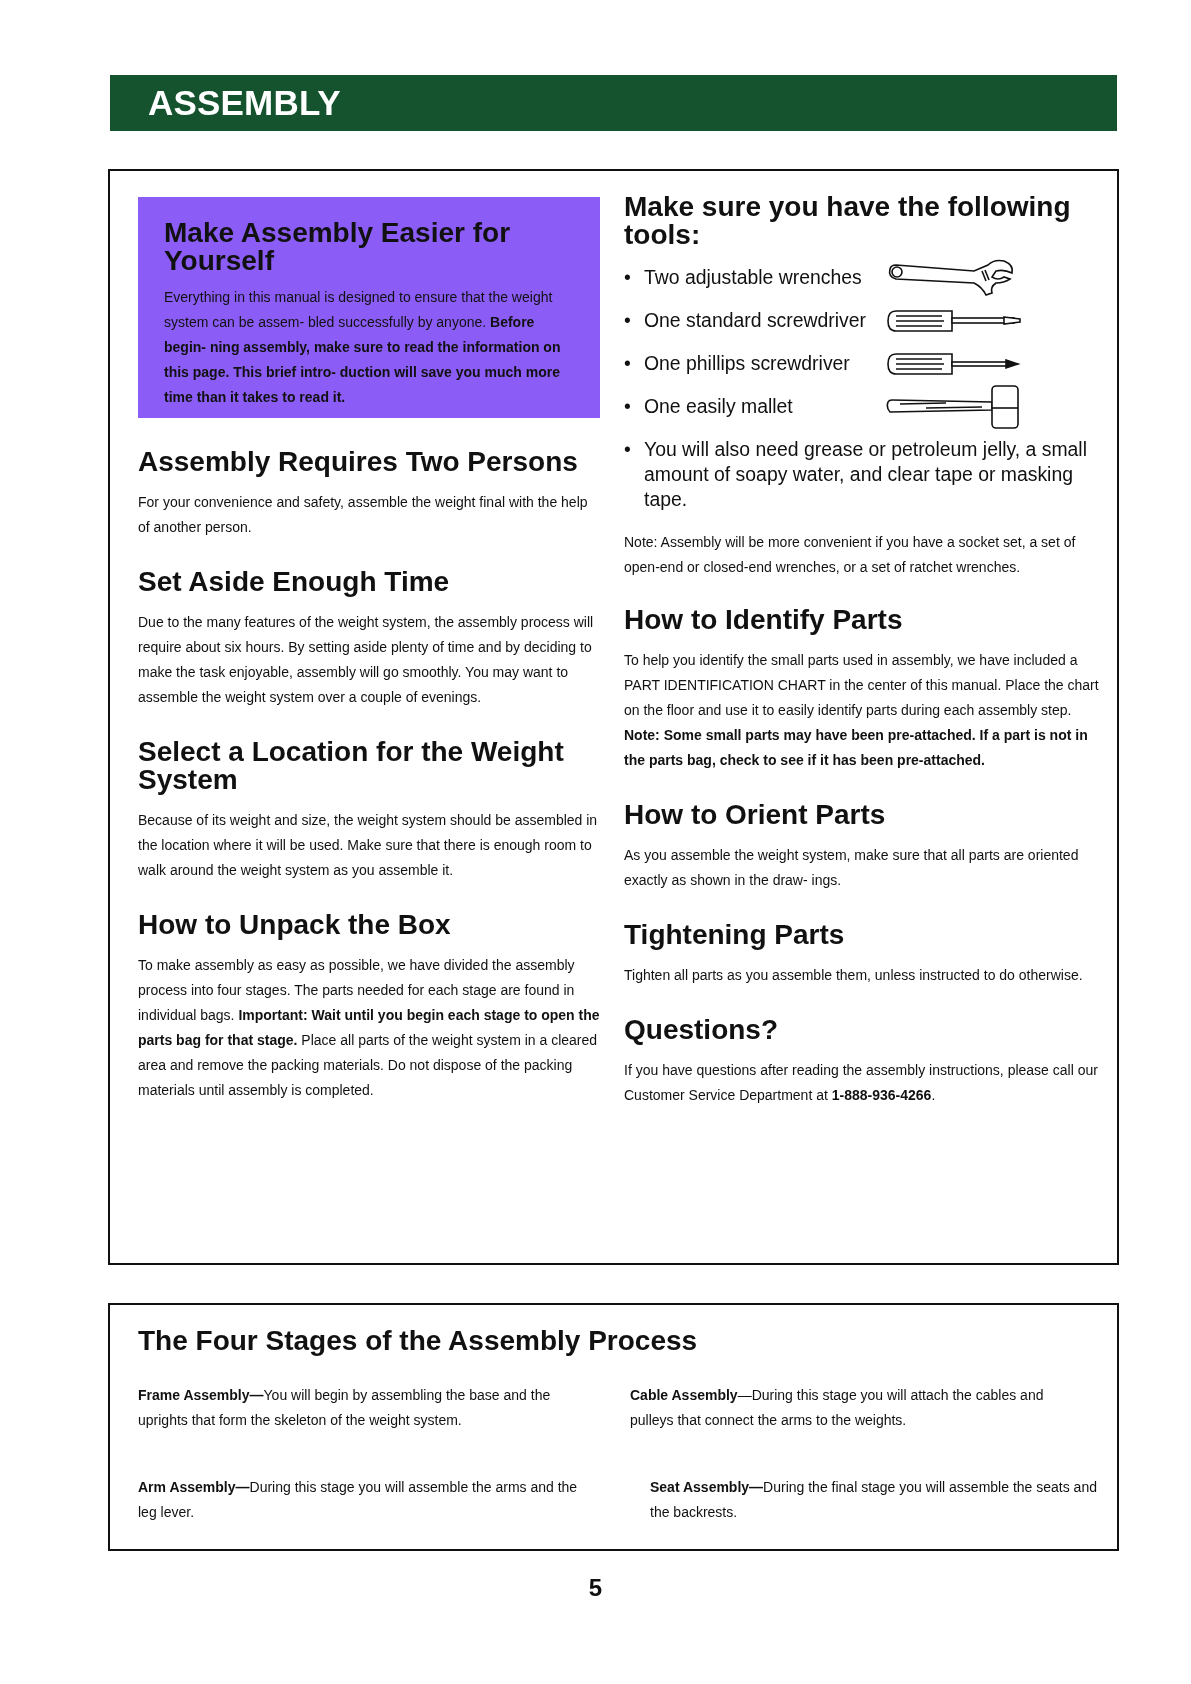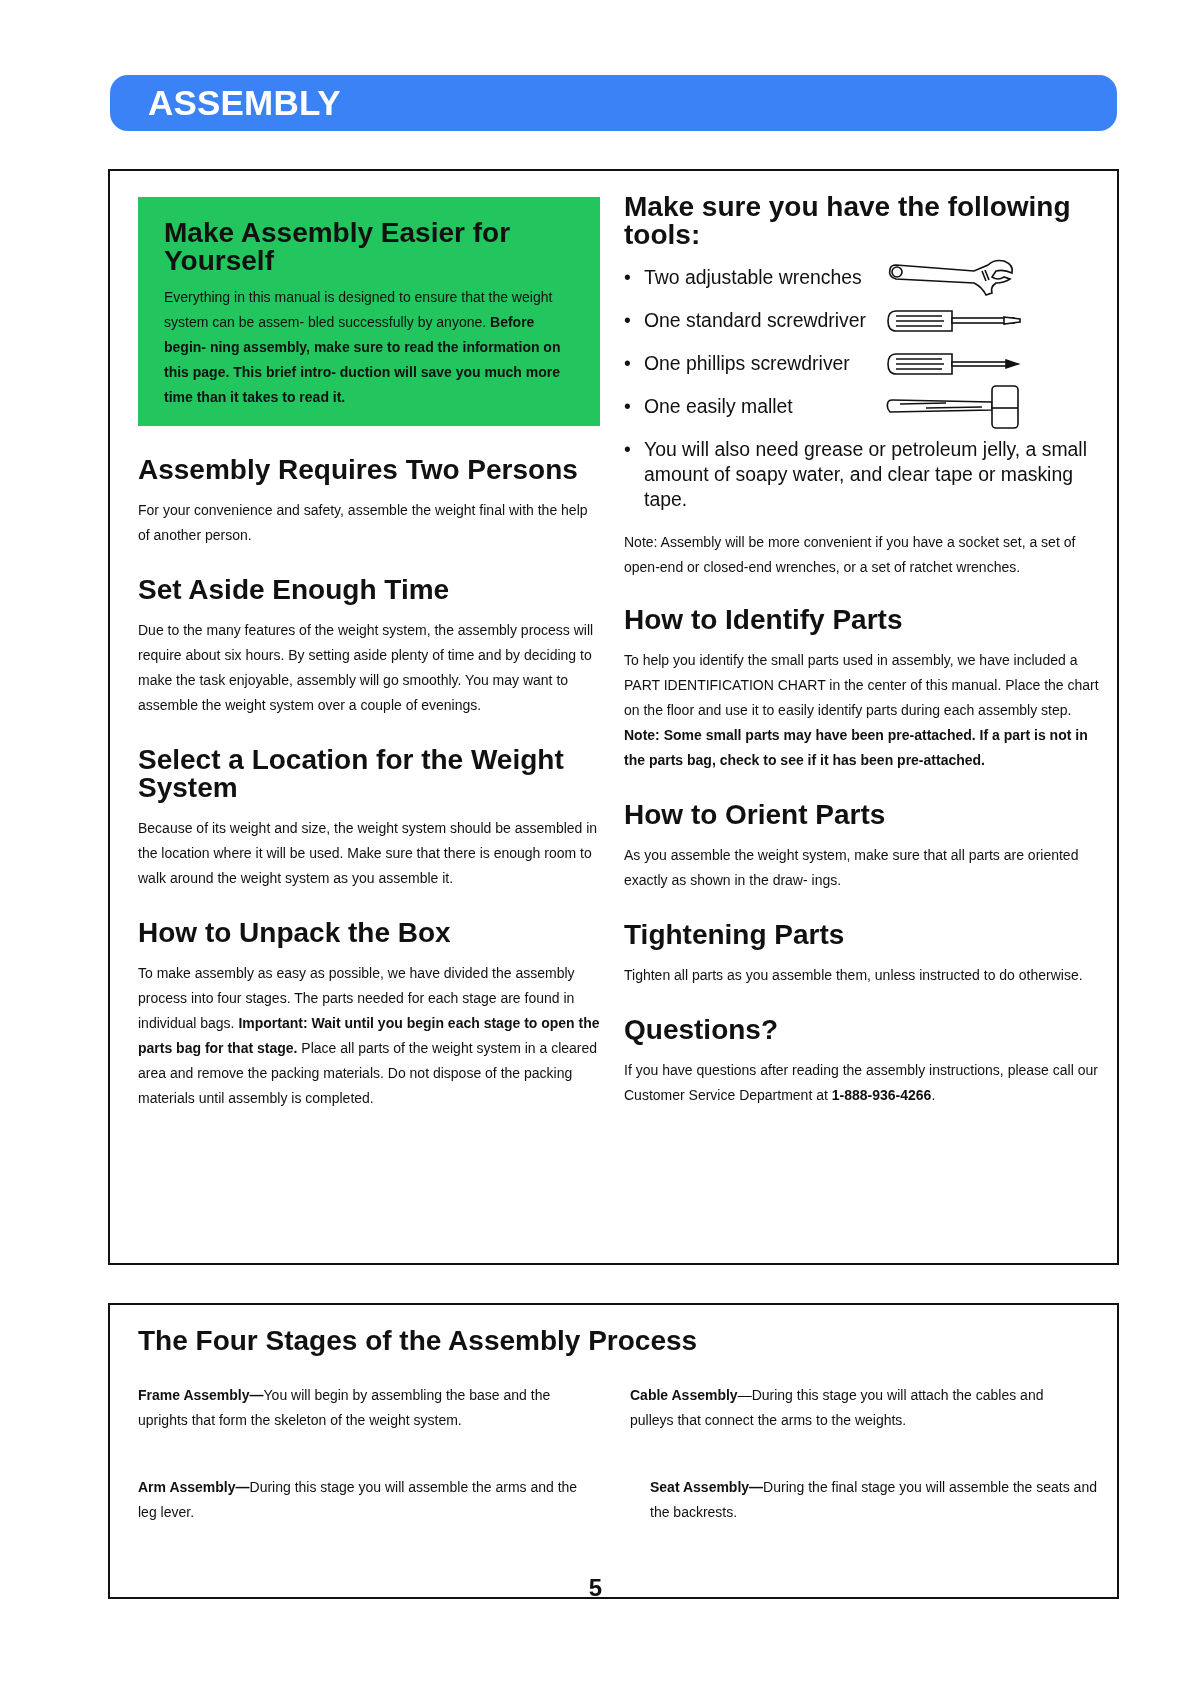--- a/index.html
+++ b/index.html
@@ -1,28 +1,28 @@
 <!DOCTYPE html>
 <html><head>
 <meta charset="utf-8">
 <style>
   html, body { margin: 0; padding: 0; background: #ffffff; }
   body { width: 1191px; height: 1684px; position: relative; font-family: "Liberation Sans", sans-serif; color: #111; }
-  .banner { position: absolute; left: 110px; top: 75px; width: 1007px; height: 56px; background: #3b82f6; border-radius: 18px; }
+  .banner { position: absolute; left: 110px; top: 75px; width: 1007px; height: 56px; background: #14532d; }
   .banner-title { position: absolute; left: 38px; top: 8px; color: #fff; font-weight: bold; font-size: 35px; letter-spacing: 0.2px; }
   .box { position: absolute; border: 2px solid #111; box-sizing: border-box; }
   .main-box { left: 108px; top: 169px; width: 1011px; height: 1096px; }
-  .stages-box { left: 108px; top: 1303px; width: 1011px; height: 296px; }
+  .stages-box { left: 108px; top: 1303px; width: 1011px; height: 248px; }
   .col { position: absolute; }
   .col-left { left: 28px; top: 26px; width: 462px; }
   .col-right { left: 514px; top: 22px; width: 480px; }
   h2 { font-size: 28px; font-weight: bold; margin: 0; line-height: 28px; }
   p { font-size: 14px; line-height: 25px; margin: 0; }
   b { font-weight: bold; }
-  .tip-box { background: #22c55e; padding: 22px 26px 16px 26px; margin-bottom: 30px; }
+  .tip-box { background: #8b5cf6; padding: 22px 26px 8px 26px; margin-bottom: 30px; }
   .tip-box h2 { margin-bottom: 10px; }
   .sec h2 { margin-bottom: 14px; }
   .sec { margin-bottom: 28px; }
   .tools-list { list-style: none; padding: 0; margin: 16px 0 12px 0; }
   .tool { position: relative; height: 43px; font-size: 19.4px; line-height: 25px; padding-left: 20px; }
   .tool .bullet { position: absolute; left: 0; top: 0; }
   .tool-icon { position: absolute; left: 262px; top: -8px; width: 135px; height: 42px; }
   .tool-long { height: auto; padding-left: 20px; margin-bottom: 18px; }
   .stage-title { position: absolute; left: 28px; top: 22px; }
   .stage { position: absolute; width: 460px; }

